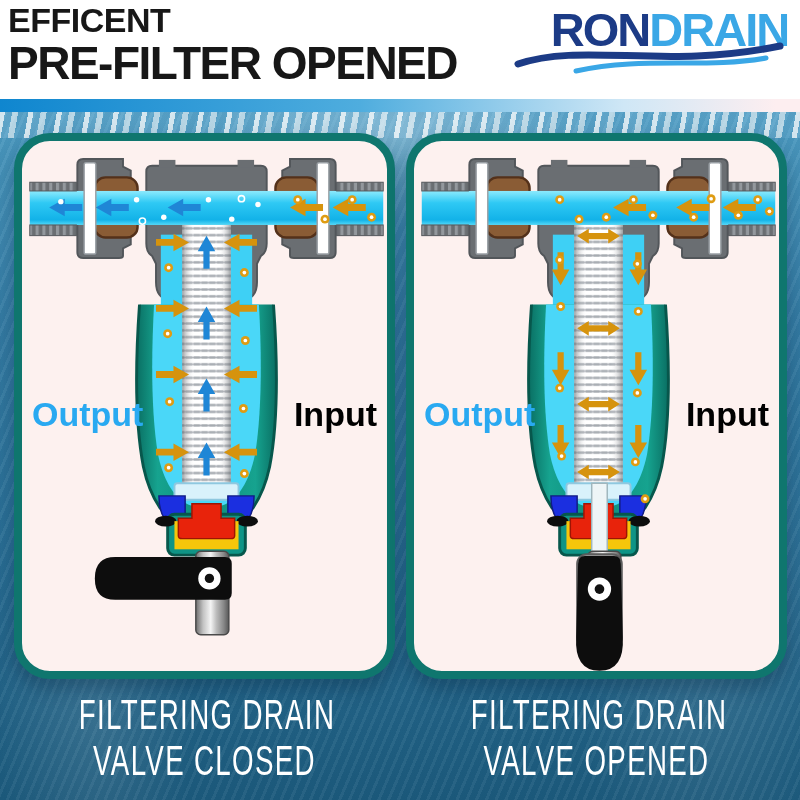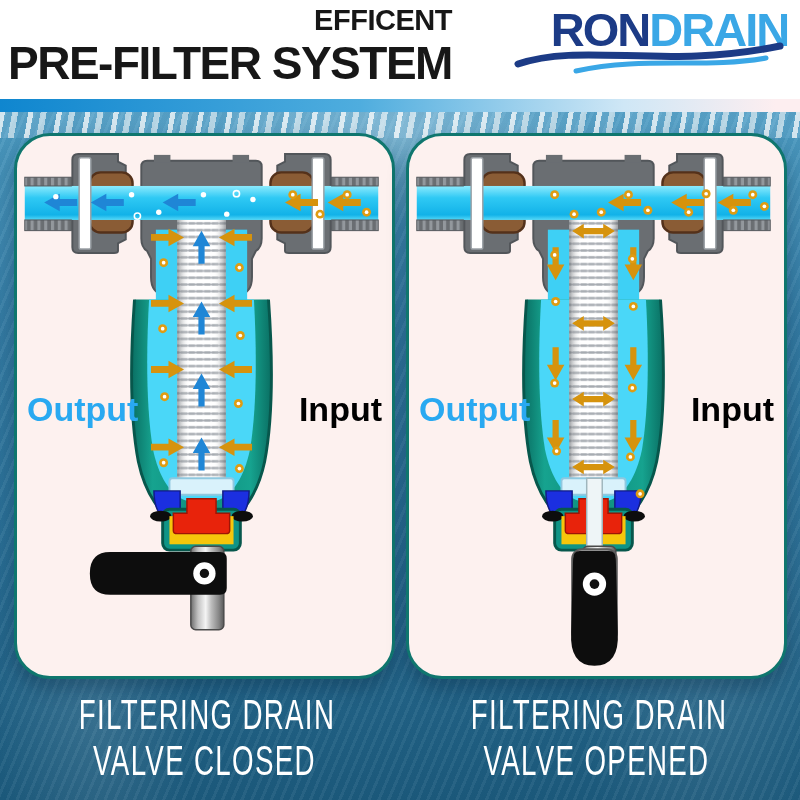--- a/index.html
+++ b/index.html
@@ -2,21 +2,21 @@
 <html><head>
 <meta charset="utf-8">
 <style>
   html,body{margin:0;padding:0;}
   .stage{position:relative;width:800px;height:800px;overflow:hidden;background:#ffffff;
          font-family:"Liberation Sans",sans-serif;}
 
   
   .header{position:absolute;left:0;top:0;width:800px;height:100px;background:#ffffff;}
   .title{position:absolute;left:8px;top:2px;color:#171717;}
-  .title .l1{font-size:29px;font-weight:700;line-height:37px;letter-spacing:-0.5px;text-align:right;}
+  .title .l1{font-size:34px;font-weight:700;line-height:37px;letter-spacing:-0.5px;}
   .title .l2{font-size:46px;font-weight:700;line-height:48px;letter-spacing:-1.5px;}
   .logo{position:absolute;right:10px;top:4px;width:280px;text-align:center;}
   .logo .word{font-size:47px;font-weight:700;letter-spacing:-2px;line-height:52px;white-space:nowrap;}
   .logo .p1{color:#1c3b86;margin-left:39px;}
   .logo .p2{color:#3aa7e6;}
   .logo svg{display:block;margin:-16px auto 0 auto;}
 
   
   .water{position:absolute;left:0;top:99px;width:800px;height:701px;
     background:
@@ -26,21 +26,21 @@
       repeating-linear-gradient(113deg, rgba(255,255,255,.05) 0 3px, rgba(0,40,70,.04) 3px 9px),
       linear-gradient(180deg,#4e9dc3 0%,#357ca4 32%,#2b7096 62%,#1c5a7c 100%);}
   .band{position:absolute;left:0;top:99px;width:800px;height:13px;
     background:linear-gradient(90deg,#0f86cf 0%,#4fadde 45%,#cfe7f6 78%,#fdeef0 97%);}
   .sparkle{position:absolute;left:0;top:112px;width:800px;height:26px;opacity:.8;
     background:repeating-linear-gradient(100deg, rgba(255,255,255,.95) 0 5px, rgba(150,200,230,.35) 5px 12px,
       rgba(255,255,255,.75) 12px 18px, rgba(120,180,215,.30) 18px 28px);}
 
   
   .panel{position:absolute;top:133px;width:381px;height:546px;box-sizing:border-box;
-    background:#fdf1ef;border:3px solid #0f766e;border-radius:36px;
+    background:#fdf1ef;border:8px solid #0f766e;border-radius:36px;
     box-shadow:0 10px 18px rgba(8,40,66,.35);}
   .panel.pleft{left:14px;}
   .panel.pright{left:406px;}
   .diagram{position:absolute;left:0;top:0;width:369px;height:534px;}
   .flowlabel{position:absolute;top:254px;font-size:34px;font-weight:700;letter-spacing:0;}
   .flowlabel.out{left:10px;color:#29a9f1;}
   .flowlabel.in{right:10px;color:#000000;}
 
   
   .caption{position:absolute;width:381px;text-align:center;color:#ffffff;font-weight:400;
@@ -51,21 +51,21 @@
   .caption.c2{left:406px;top:692px;}
 </style>
 </head>
 <body>
 
 <div class="stage">
 
   <div class="header">
     <div class="title">
       <div class="l1">EFFICENT</div>
-      <div class="l2">PRE-FILTER SYSTEM</div>
+      <div class="l2">PRE-FILTER OPENED</div>
     </div>
     <div class="logo">
       <div class="word"><span class="p1">RON</span><span class="p2">DRAIN</span></div>
       <svg width="272" height="34" viewBox="0 0 272 34">
         <path d="M4,24 C70,2 150,30 266,6" fill="none" stroke="#1c3b86" stroke-width="7" stroke-linecap="round"></path>
         <path d="M62,31 C130,16 190,29 252,18" fill="none" stroke="#3aa7e6" stroke-width="5" stroke-linecap="round"></path>
       </svg>
     </div>
   </div>
 

